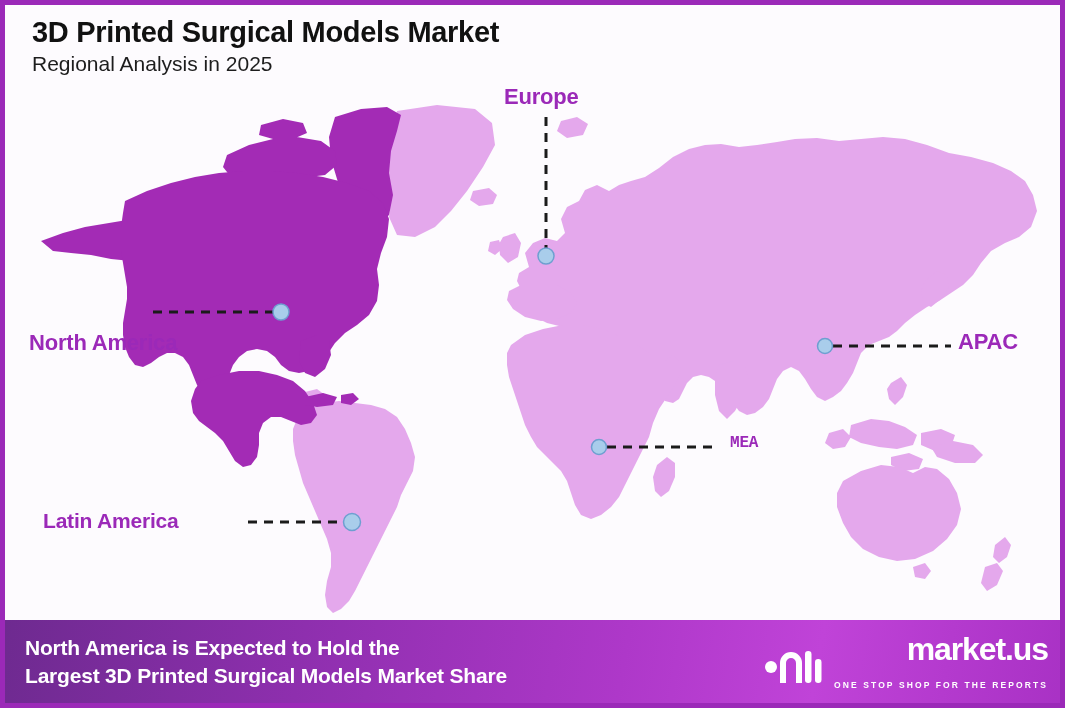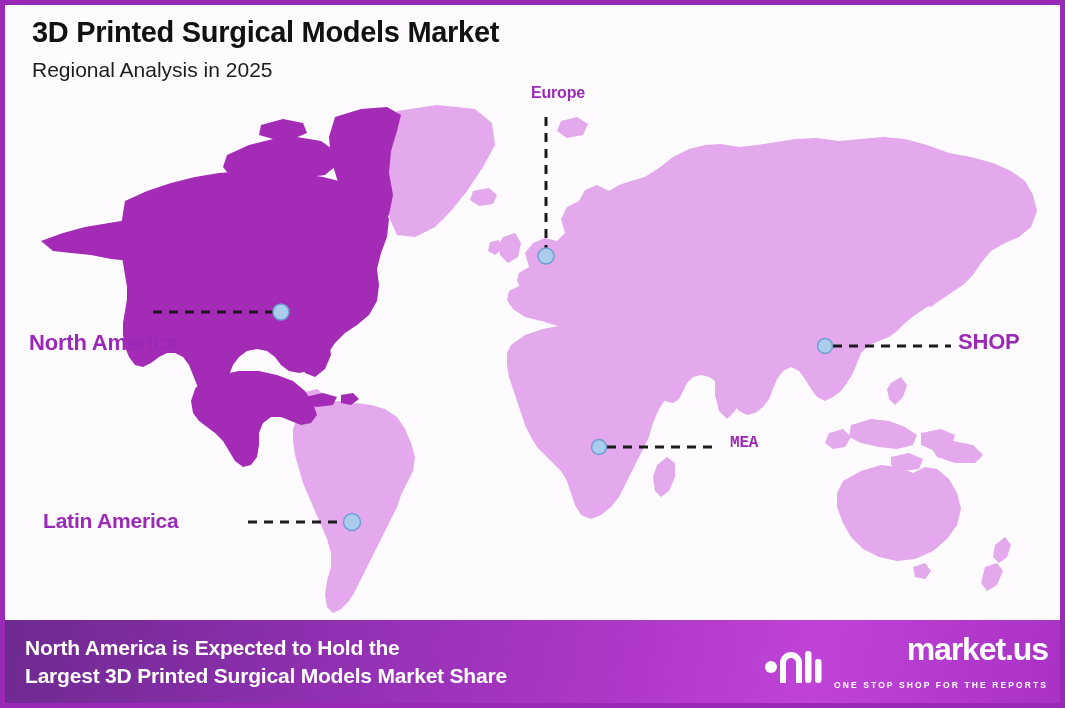--- a/index.html
+++ b/index.html
@@ -14,35 +14,35 @@
     background:#FDFBFE;
     overflow:hidden;
   }
   
   .header{position:absolute;left:27px;top:10px;z-index:6;}
   .title{
     font-size:29px;font-weight:bold;color:#111111;letter-spacing:-0.3px;
     line-height:1.2;margin:0;white-space:nowrap;
   }
   .subtitle{
-    font-size:21px;font-weight:normal;color:#1d1d1d;margin:7px 0 0 0;
+    font-size:21px;font-weight:normal;color:#1d1d1d;margin:1px 0 0 0;
     line-height:1.2;white-space:nowrap;
   }
   
   .map-wrap{position:absolute;left:0;top:0;width:1065px;height:625px;z-index:1;}
   .map-wrap svg{display:block;width:100%;height:100%;}
   
   .anno{position:absolute;left:0;top:0;width:1065px;height:625px;z-index:4;}
   .anno svg{display:block;width:100%;height:100%;overflow:visible;}
   .reg-label{
     position:absolute;z-index:5;color:#9B29B8;font-weight:bold;
     line-height:1.18;white-space:nowrap;letter-spacing:-0.2px;
   }
   .lbl-na{left:24px;top:325px;font-size:22px;}
-  .lbl-eu{left:526px;top:79px;font-size:16px;}
+  .lbl-eu{left:499px;top:79px;font-size:22px;}
   .lbl-apac{left:953px;top:324px;font-size:22px;}
   .lbl-mea{left:725px;top:429px;font-size:16px;font-family:Liberation Mono, monospace;}
   .lbl-latam{left:38px;top:504px;font-size:21px;}
   
   .footer{
     position:absolute;left:0;bottom:0;width:1065px;height:83px;z-index:7;
     background:linear-gradient(100deg,#6E2A90 0%,#8E2FAE 28%,#AE38C9 58%,#C043D8 76%,#A831C4 100%);
     display:flex;align-items:center;justify-content:space-between;
   }
   .footer-text{
@@ -207,21 +207,21 @@
         <circle cx="594" cy="442" r="7.5"></circle>
         <circle cx="347" cy="517" r="8.5"></circle>
       </g>
     </svg>
   </div>
 
   <div class="reg-label lbl-na">
     <div>North America</div>
   </div>
   <div class="reg-label lbl-eu">Europe</div>
-  <div class="reg-label lbl-apac">SHOP</div>
+  <div class="reg-label lbl-apac">APAC</div>
   <div class="reg-label lbl-mea">MEA</div>
   <div class="reg-label lbl-latam">Latin America</div>
 
   <div class="footer">
     <div class="footer-text">
       <div>North America is Expected to Hold the</div>
       <div>Largest 3D Printed Surgical Models Market Share</div>
     </div>
     <div class="logo">
       <div class="logo-mark">

